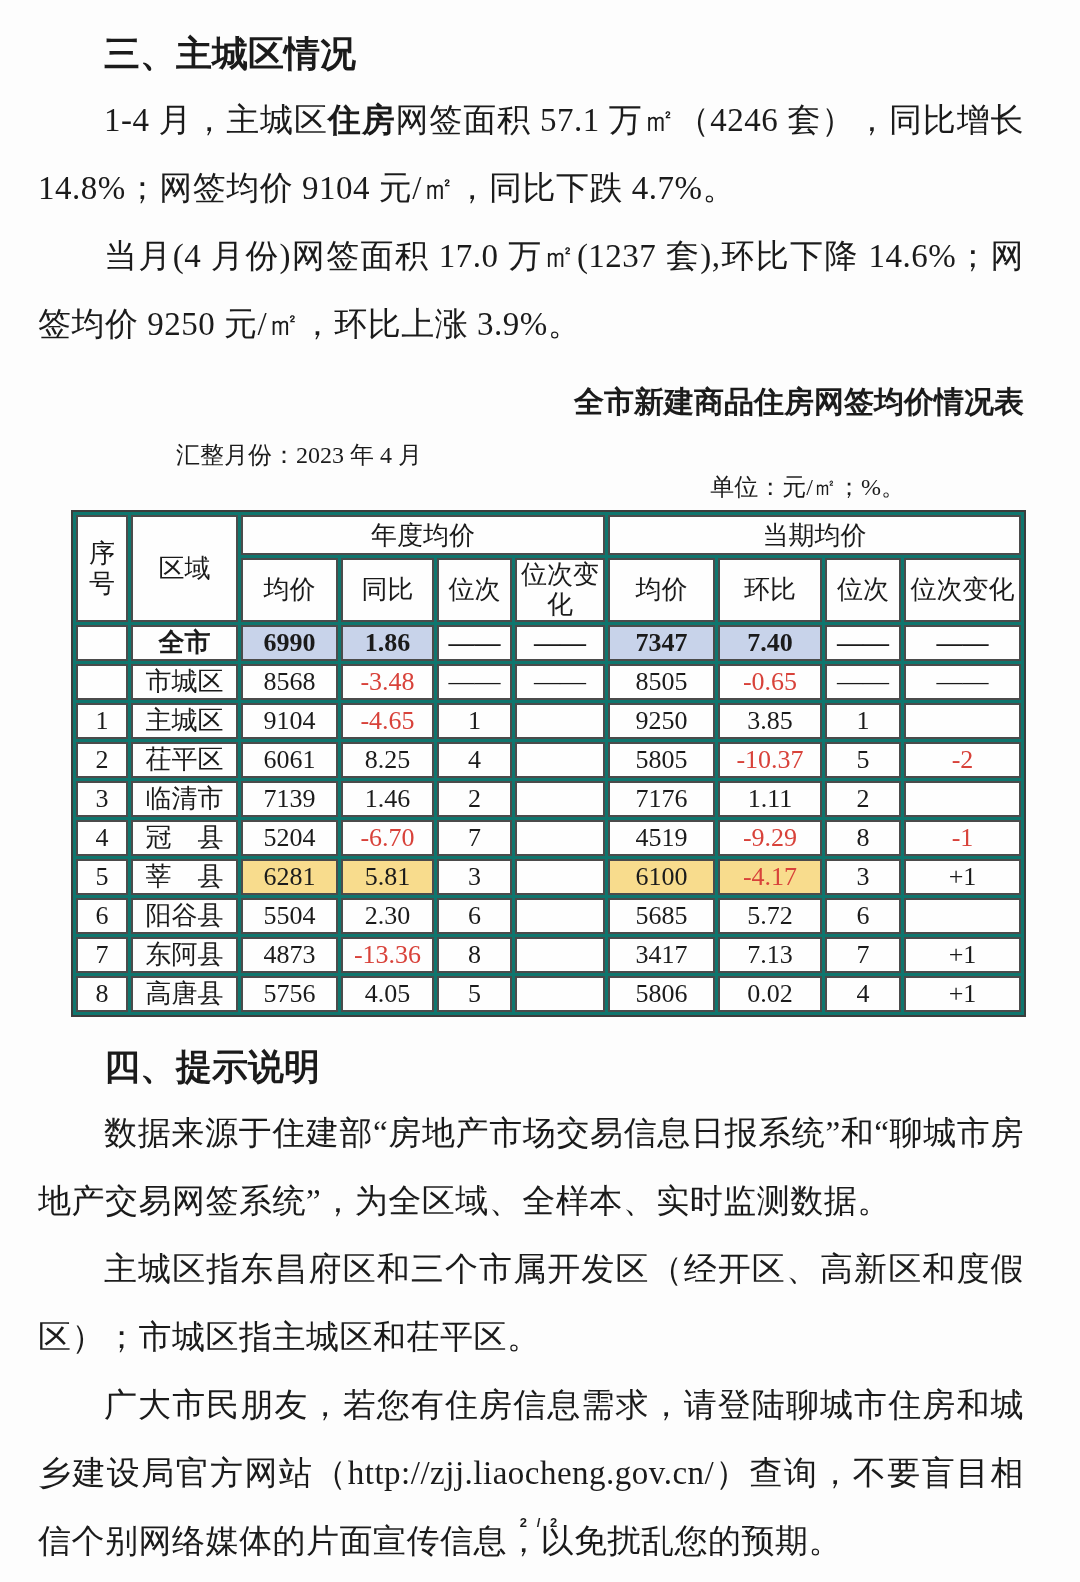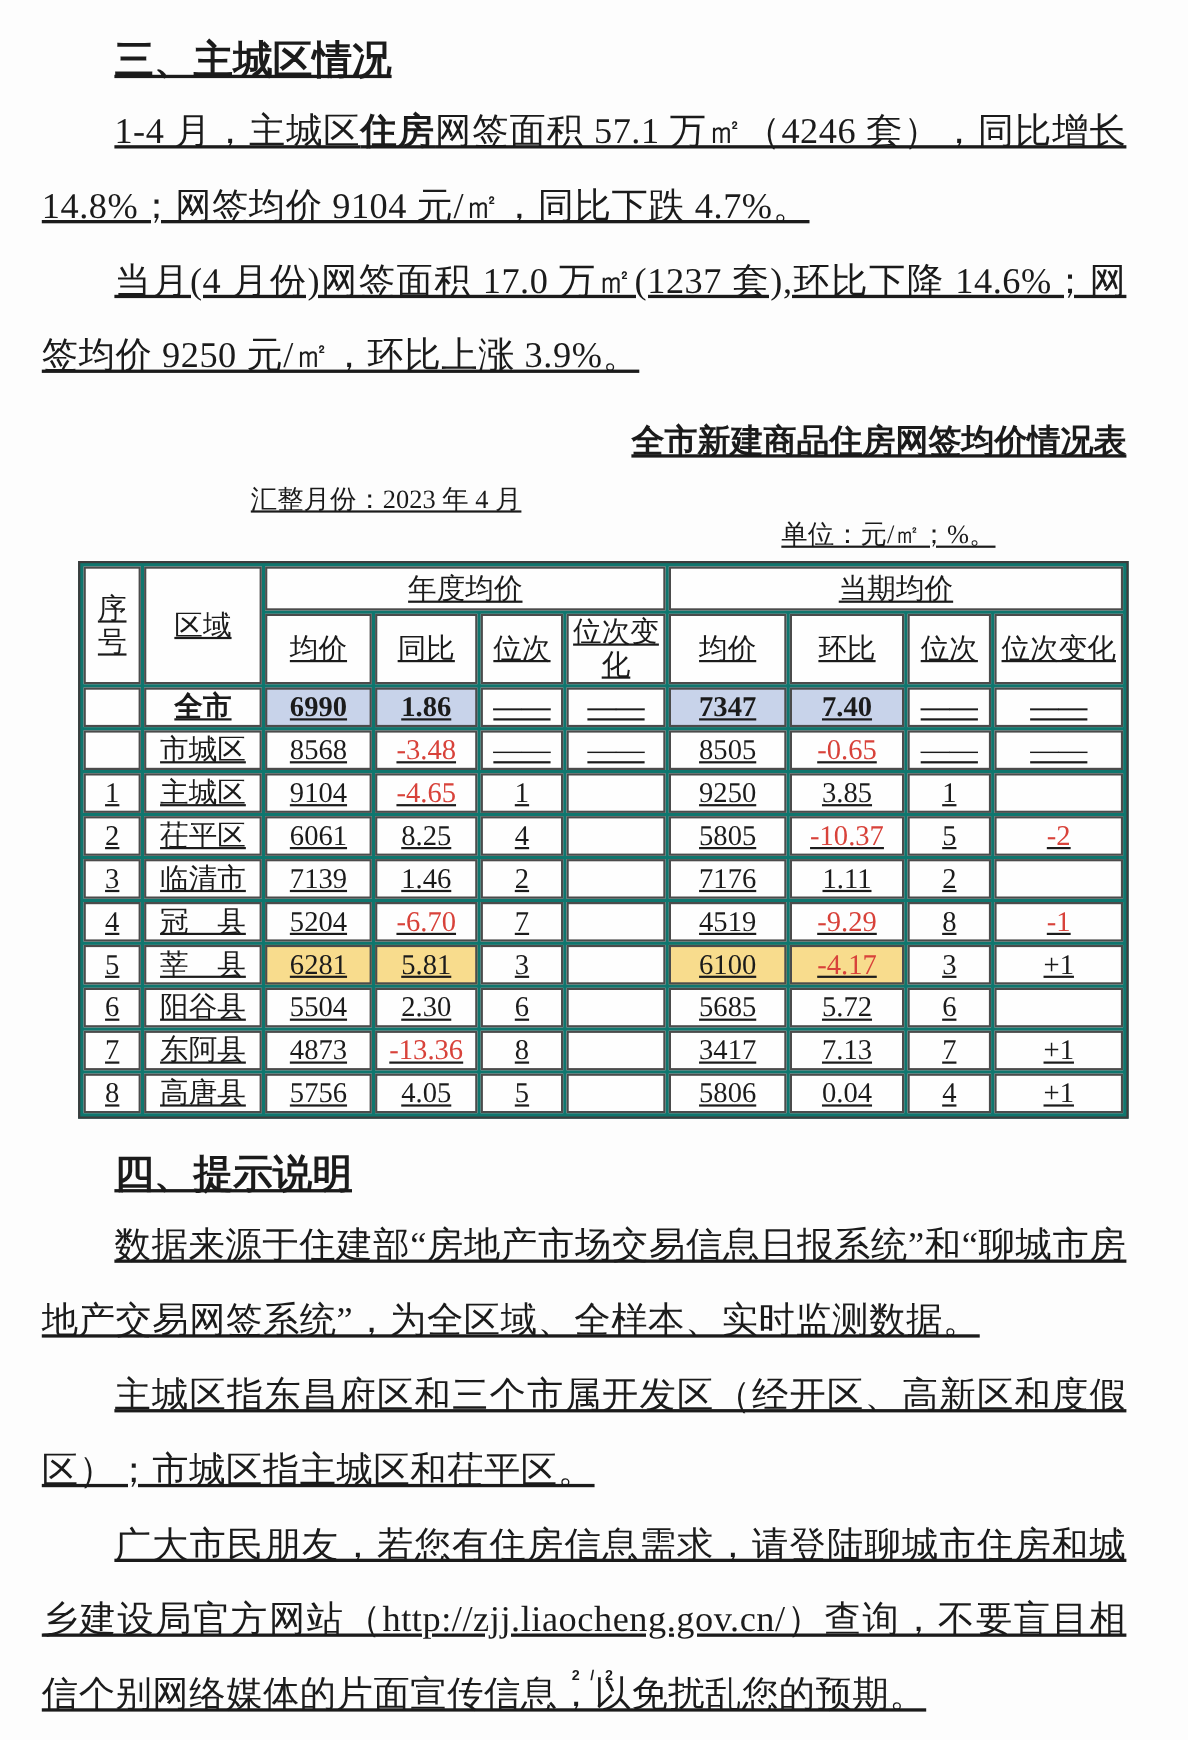--- a/index.html
+++ b/index.html
@@ -10,21 +10,20 @@
     --border-dark:#3c3c3c;
     --border-cell:#4b4b4b;
   }
   html,body{margin:0;padding:0;background:#ffffff;}
   .page{
     width:1080px;height:1582px;box-sizing:border-box;position:relative;
     background:#fdfdfd;color:var(--ink);
     padding:22px 56px 0 38px;
     font-family:"Liberation Serif","DejaVu Serif",serif;
     overflow:hidden;
-    text-decoration:underline;
   }
   .sec-heading{
     font-family:"Liberation Sans","DejaVu Sans",sans-serif;
     font-weight:bold;font-size:36px;line-height:64px;
     margin:0;padding-left:66px;
   }
   .body-p{
     font-size:33px;line-height:68px;margin:0;
     text-align:justify;text-indent:2em;
     letter-spacing:0.5px;
@@ -32,21 +31,21 @@
   .body-p b{font-weight:bold;}
   .tbl-title{
     font-family:"Liberation Sans","DejaVu Sans",sans-serif;
     font-weight:bold;font-size:30px;line-height:44px;
     text-align:right;margin:22px 0 0 0;
   }
   .tbl-meta{
     display:flex;font-size:24px;line-height:34px;
     margin:14px 0 6px 71px;width:918px;box-sizing:border-box;
   }
-  .tbl-meta .meta-left{margin-left:119px;}
+  .tbl-meta .meta-left{margin-left:67px;}
   .tbl-meta .meta-right{margin-left:auto;margin-right:122px;margin-top:32px;}
   table.price-table{
     width:918px;margin-left:33px;table-layout:fixed;
     border-collapse:separate;border-spacing:3px;
     border:2px solid var(--border-dark);
     background:#0f766e;
     font-size:26px;
   }
   .price-table th,.price-table td{
     border:2px solid var(--border-cell);
@@ -229,21 +228,21 @@
           <td>+1</td>
         </tr>
         <tr>
           <td>8</td>
           <td>高唐县</td>
           <td>5756</td>
           <td>4.05</td>
           <td>5</td>
           <td></td>
           <td>5806</td>
-          <td>0.04</td>
+          <td>0.02</td>
           <td>4</td>
           <td>+1</td>
         </tr>
       </tbody>
   </table>
 
   <h2 class="sec-heading sec4-heading">四、提示说明</h2>
 
   <p class="body-p">数据来源于住建部“房地产市场交易信息日报系统”和“聊城市房地产交易网签系统”，为全区域、全样本、实时监测数据。</p>
   <p class="body-p">主城区指东昌府区和三个市属开发区（经开区、高新区和度假区）；市城区指主城区和茌平区。</p>

